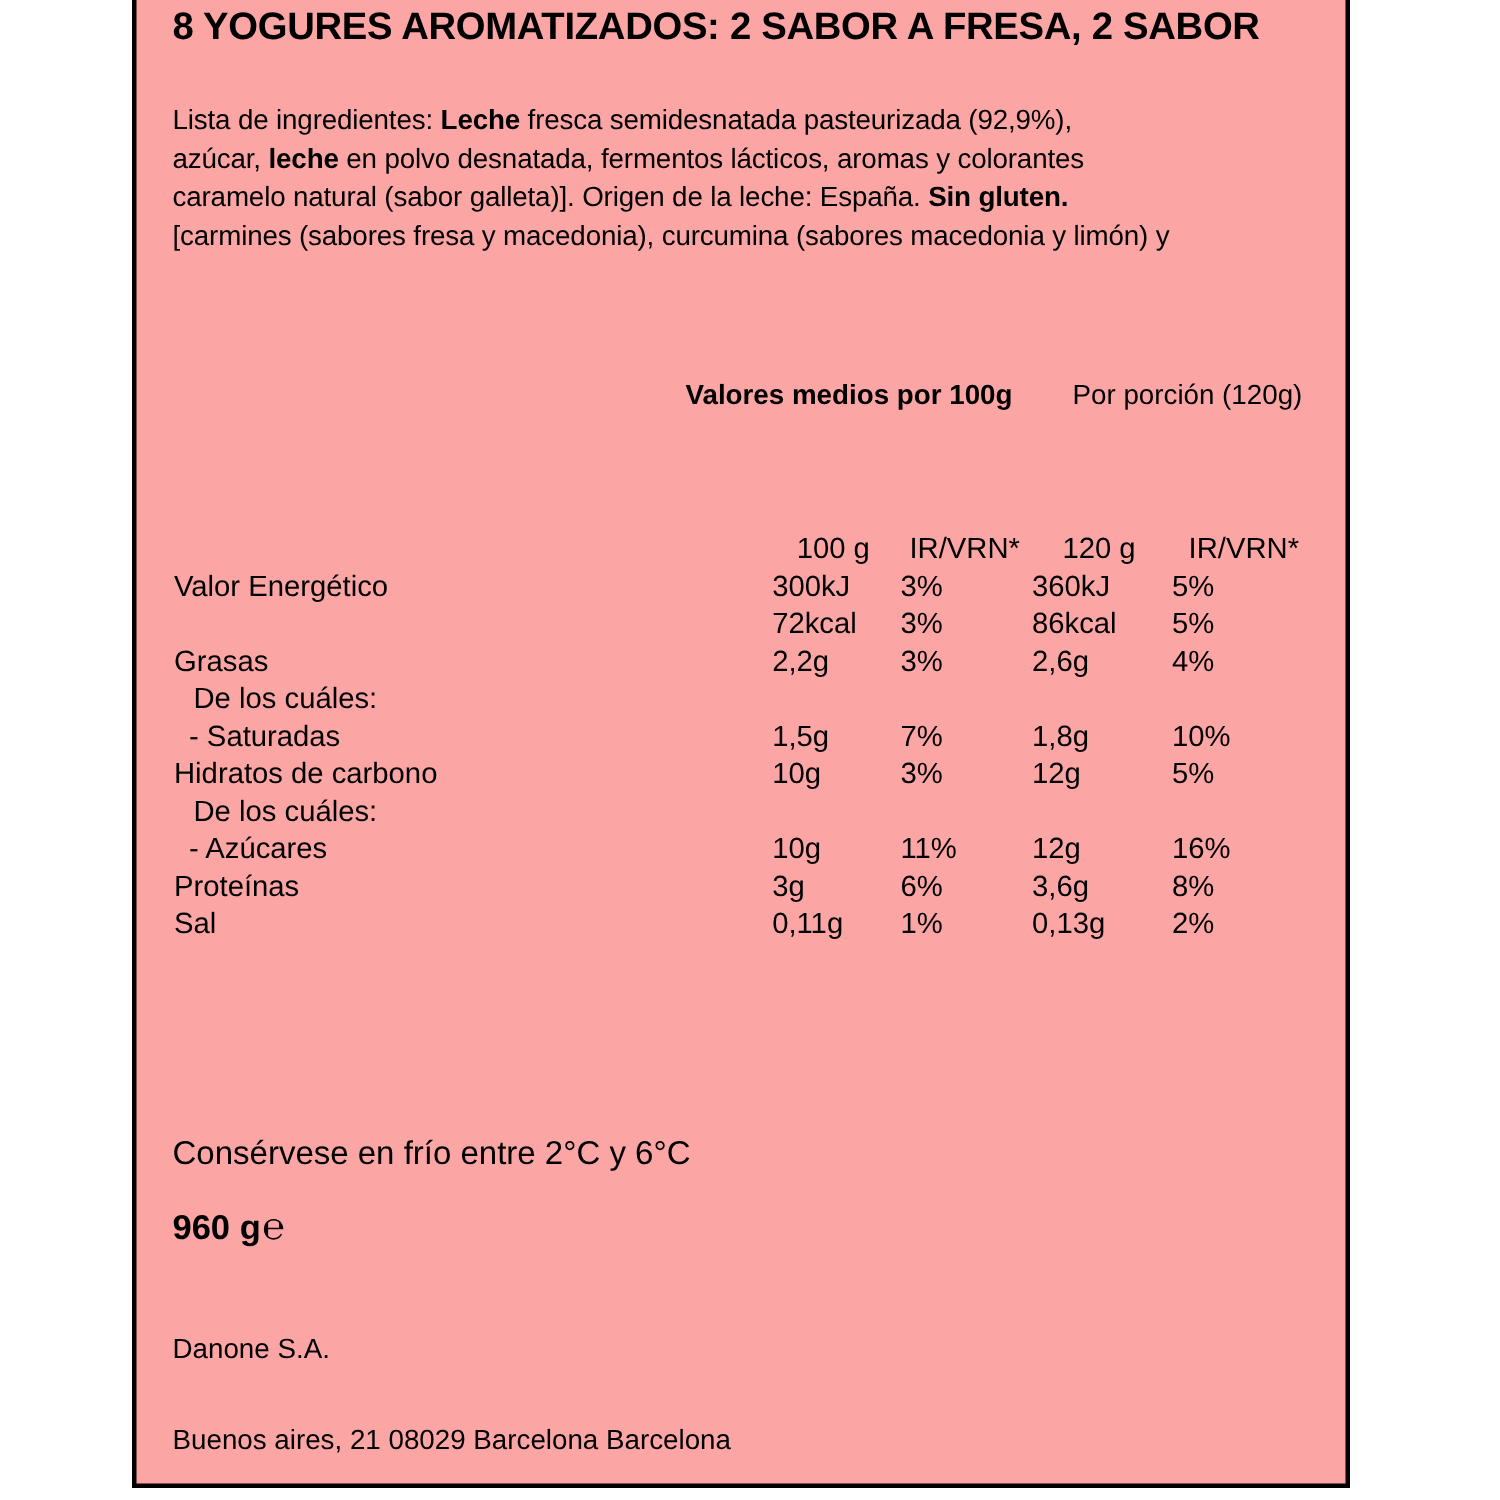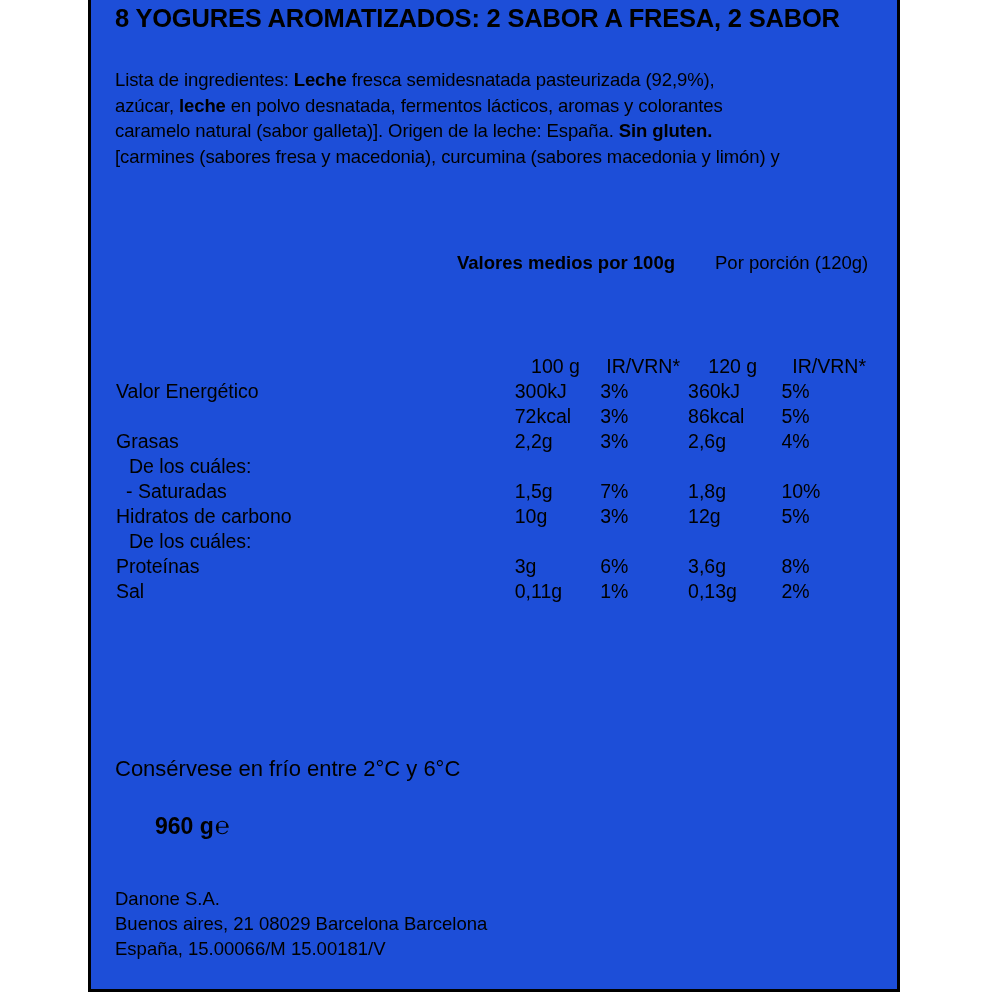--- a/index.html
+++ b/index.html
@@ -21,21 +21,21 @@
     position: absolute;
     left: 88px;
     top: 0px;
     width: 812px;
     height: 992px;
     border-left: 3px solid #000;
     border-right: 3px solid #000;
     border-bottom: 3px solid #000;
     border-top: none;
     box-sizing: border-box;
-    background: #1d4ed8;
+    background: #fca5a5;
   }
 
   #label-inner {
     position: relative;
     width: 100%;
     height: 100%;
     box-sizing: border-box;
     padding: 0 18px 0 24px;
   }
 
@@ -135,23 +135,22 @@
     font-size: 22px;
     line-height: 24px;
     white-space: nowrap;
   }
   .netweight {
     position: absolute;
     left: 24px;
     top: 806px;
     font-size: 23px;
     font-weight: bold;
-    line-height: 38px;
-    white-space: nowrap;
-    margin-left: 40px;
+    line-height: 25px;
+    white-space: nowrap;
   }
   .netweight .e-mark {
     font-weight: normal;
     font-size: 25px;
     padding-left: 1px;
   }
 
   
   .manufacturer {
     position: absolute;
@@ -161,20 +160,21 @@
     line-height: 25px;
   }
   .manufacturer .m-name {
     font-weight: normal;
     display: block;
     white-space: nowrap;
   }
   .manufacturer .m-line {
     display: block;
     white-space: nowrap;
+    margin-top: 36px;
   }
 </style>
 </head>
 <body>
 
 <div id="label-frame">
   <div id="label-inner">
 
     <div class="product-title">
       <span class="tline">8 YOGURES AROMATIZADOS: 2 SABOR A FRESA, 2 SABOR</span>
@@ -254,20 +254,27 @@
               <td class="num">12g</td>
               <td class="num pct">5%</td>
             </tr>
             <tr class="sub">
               <td class="label">De los cuáles:</td>
               <td class="num"></td>
               <td class="num pct"></td>
               <td class="num"></td>
               <td class="num pct"></td>
             </tr>
+            <tr class="subitem">
+              <td class="label">- Azúcares</td>
+              <td class="num">10g</td>
+              <td class="num pct">11%</td>
+              <td class="num">12g</td>
+              <td class="num pct">16%</td>
+            </tr>
             <tr>
               <td class="label">Proteínas</td>
               <td class="num">3g</td>
               <td class="num pct">6%</td>
               <td class="num">3,6g</td>
               <td class="num pct">8%</td>
             </tr>
             <tr>
               <td class="label">Sal</td>
               <td class="num">0,11g</td>

